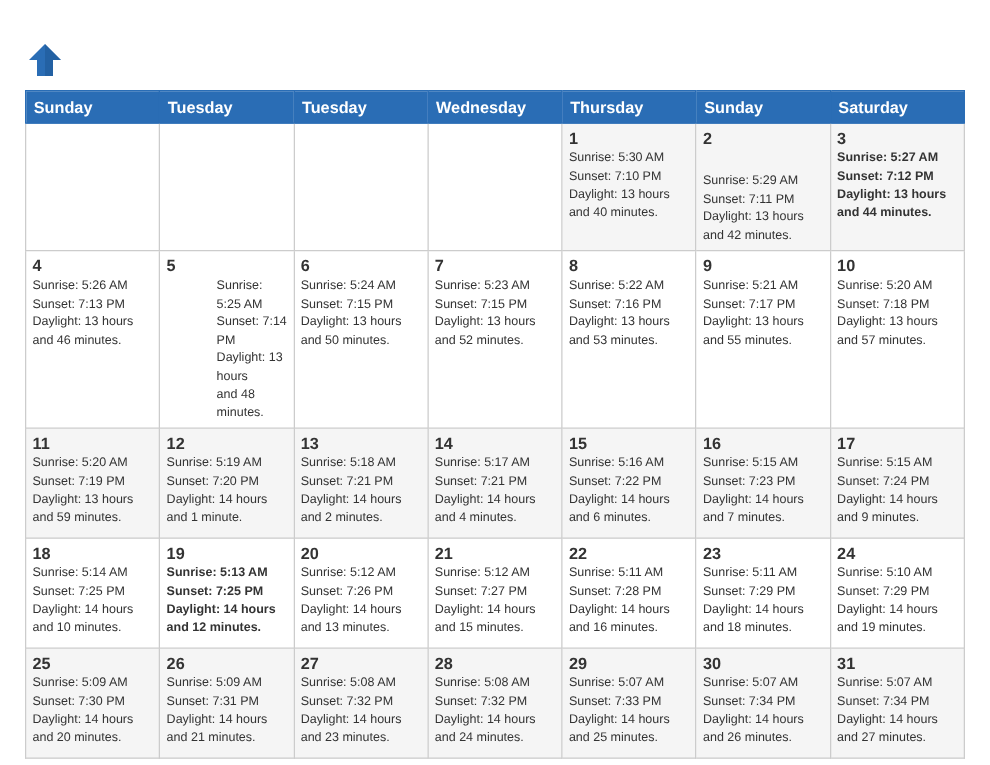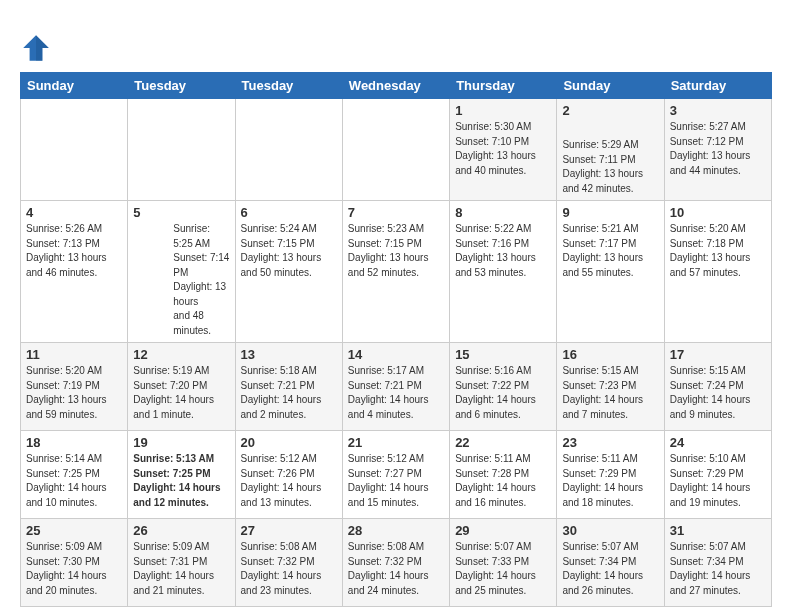--- a/index.html
+++ b/index.html
@@ -141,21 +141,21 @@
           </td>
           <td>
             <div class="day-num">2</div>
             <div class="cell-info" style="white-space: pre-line; margin-top: 20px;">Sunrise: 5:29 AM
 Sunset: 7:11 PM
 Daylight: 13 hours
 and 42 minutes.</div>
           </td>
           <td>
             <div class="day-num">3</div>
-            <div class="cell-info" style="white-space: pre-line;">Sunrise: 5:27 AM
+            <div class="cell-info" style="white-space: pre-line; font-weight: bold;">Sunrise: 5:27 AM
 Sunset: 7:12 PM
 Daylight: 13 hours
 and 44 minutes.</div>
           </td>
         </tr>
         <tr>
           <td>
             <div class="day-num">4</div>
             <div class="cell-info" style="white-space: pre-line;">Sunrise: 5:26 AM
 Sunset: 7:13 PM

